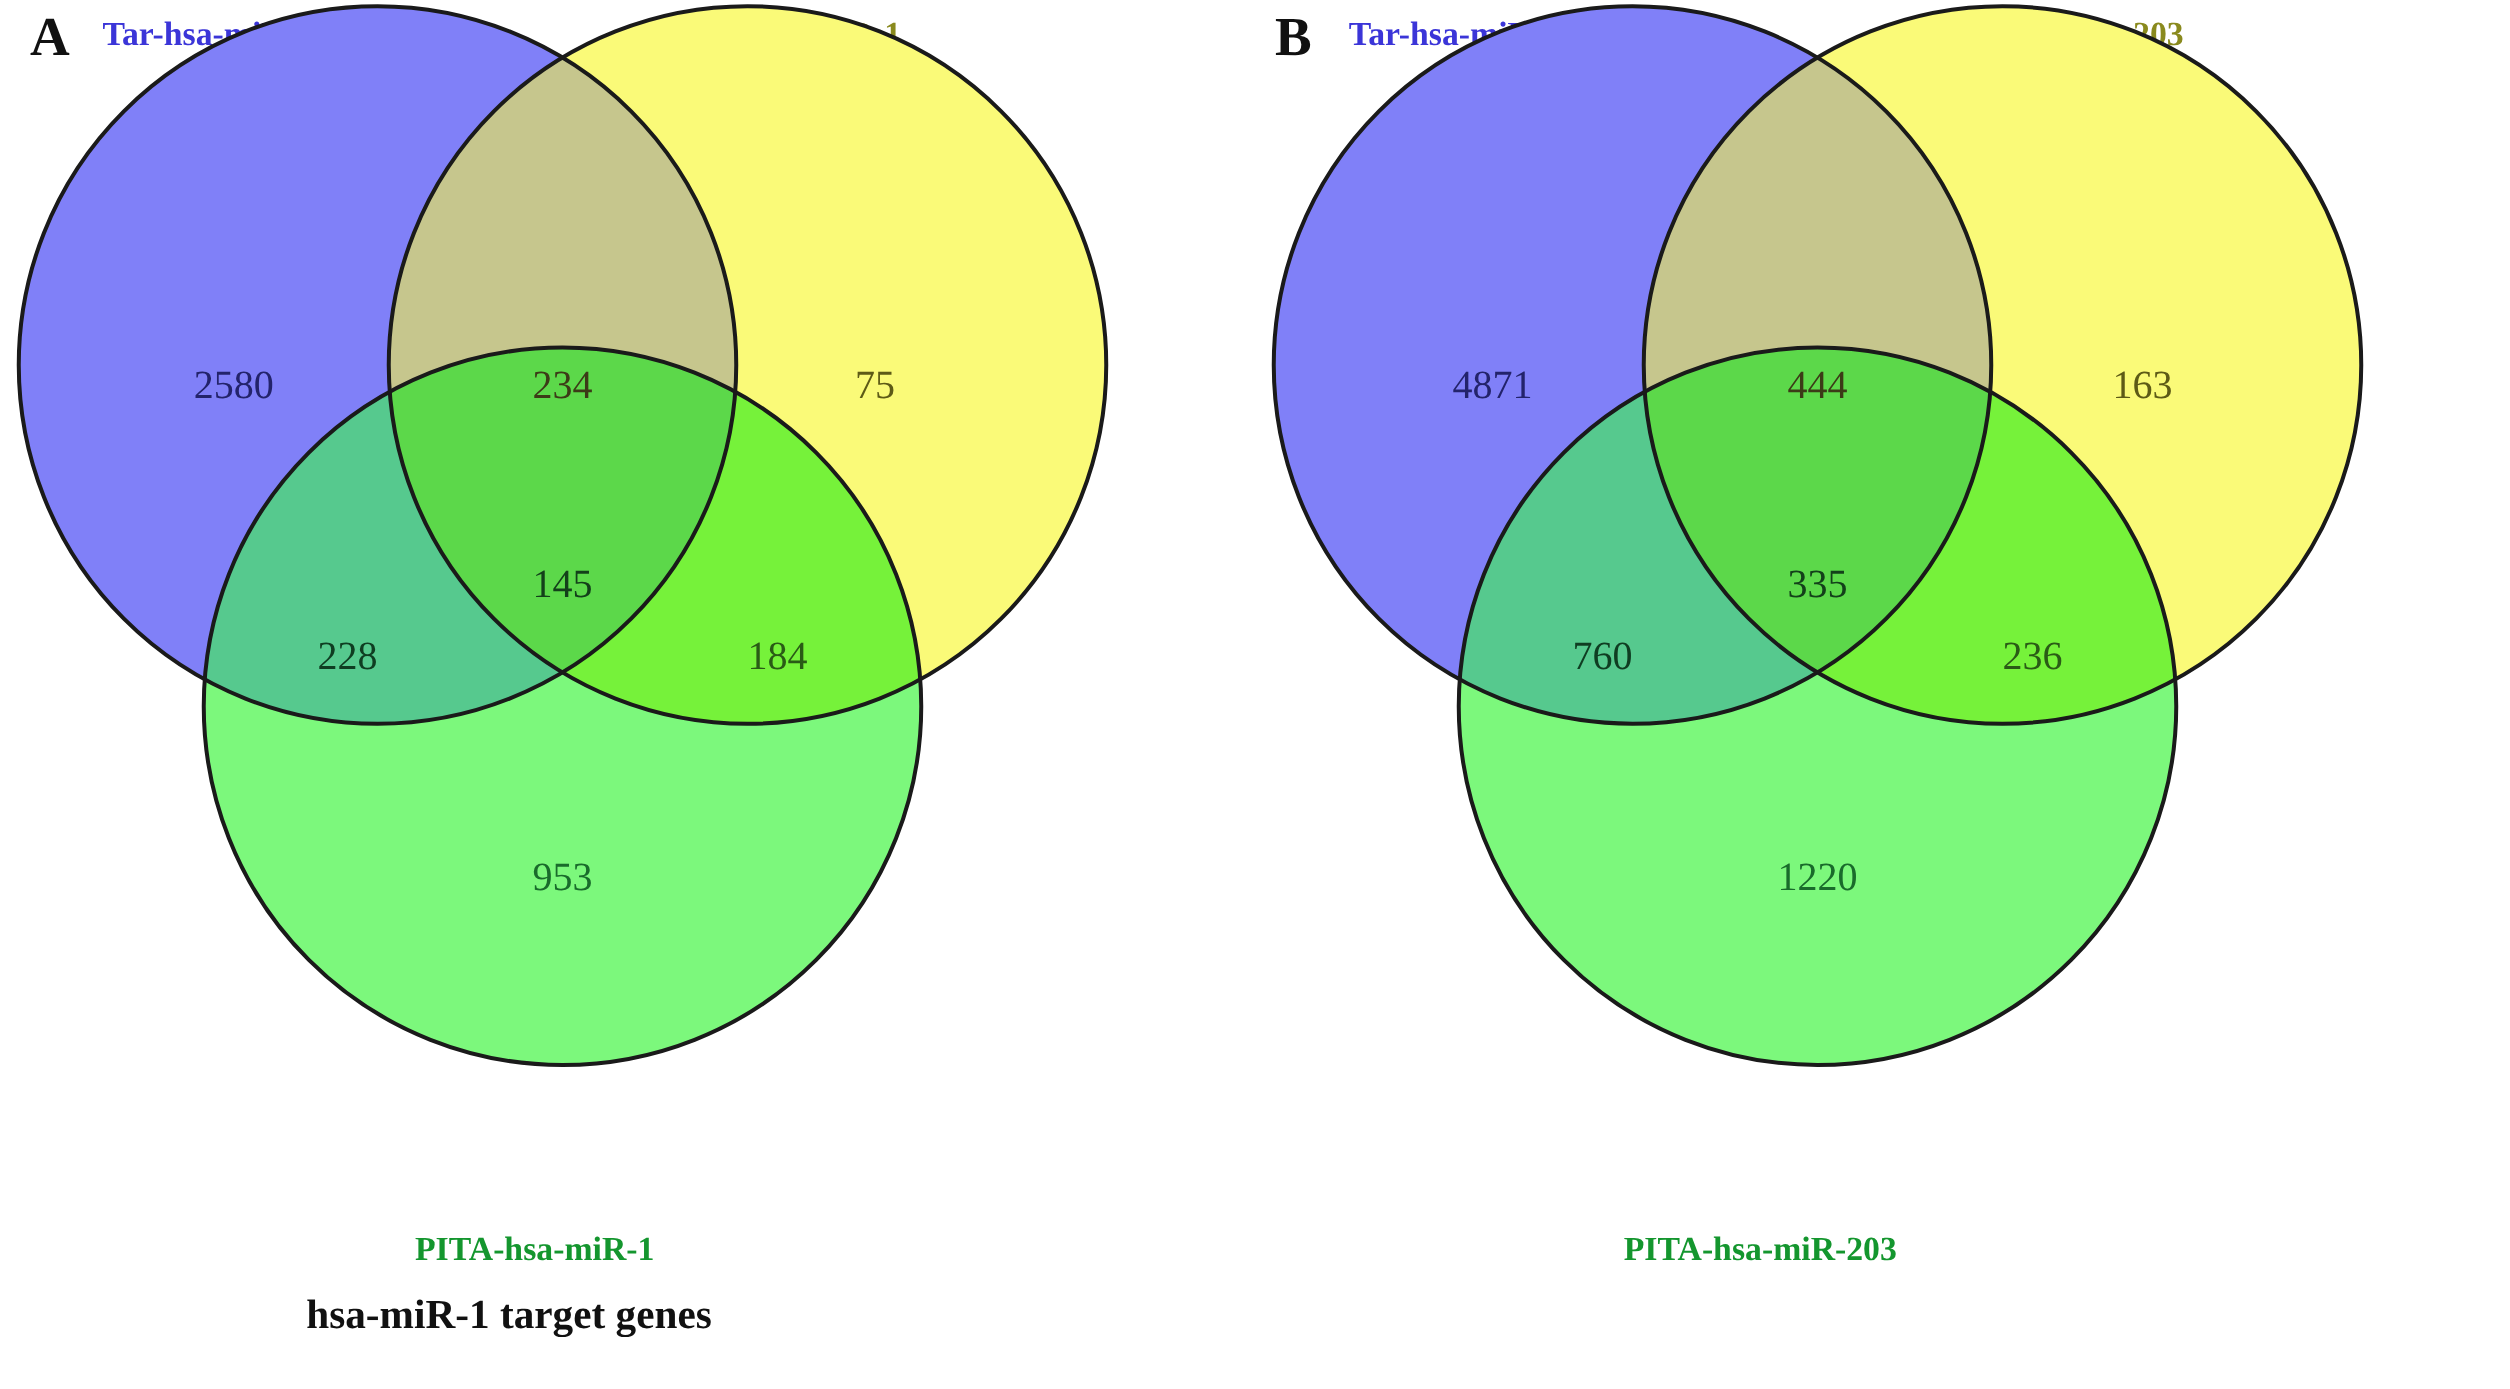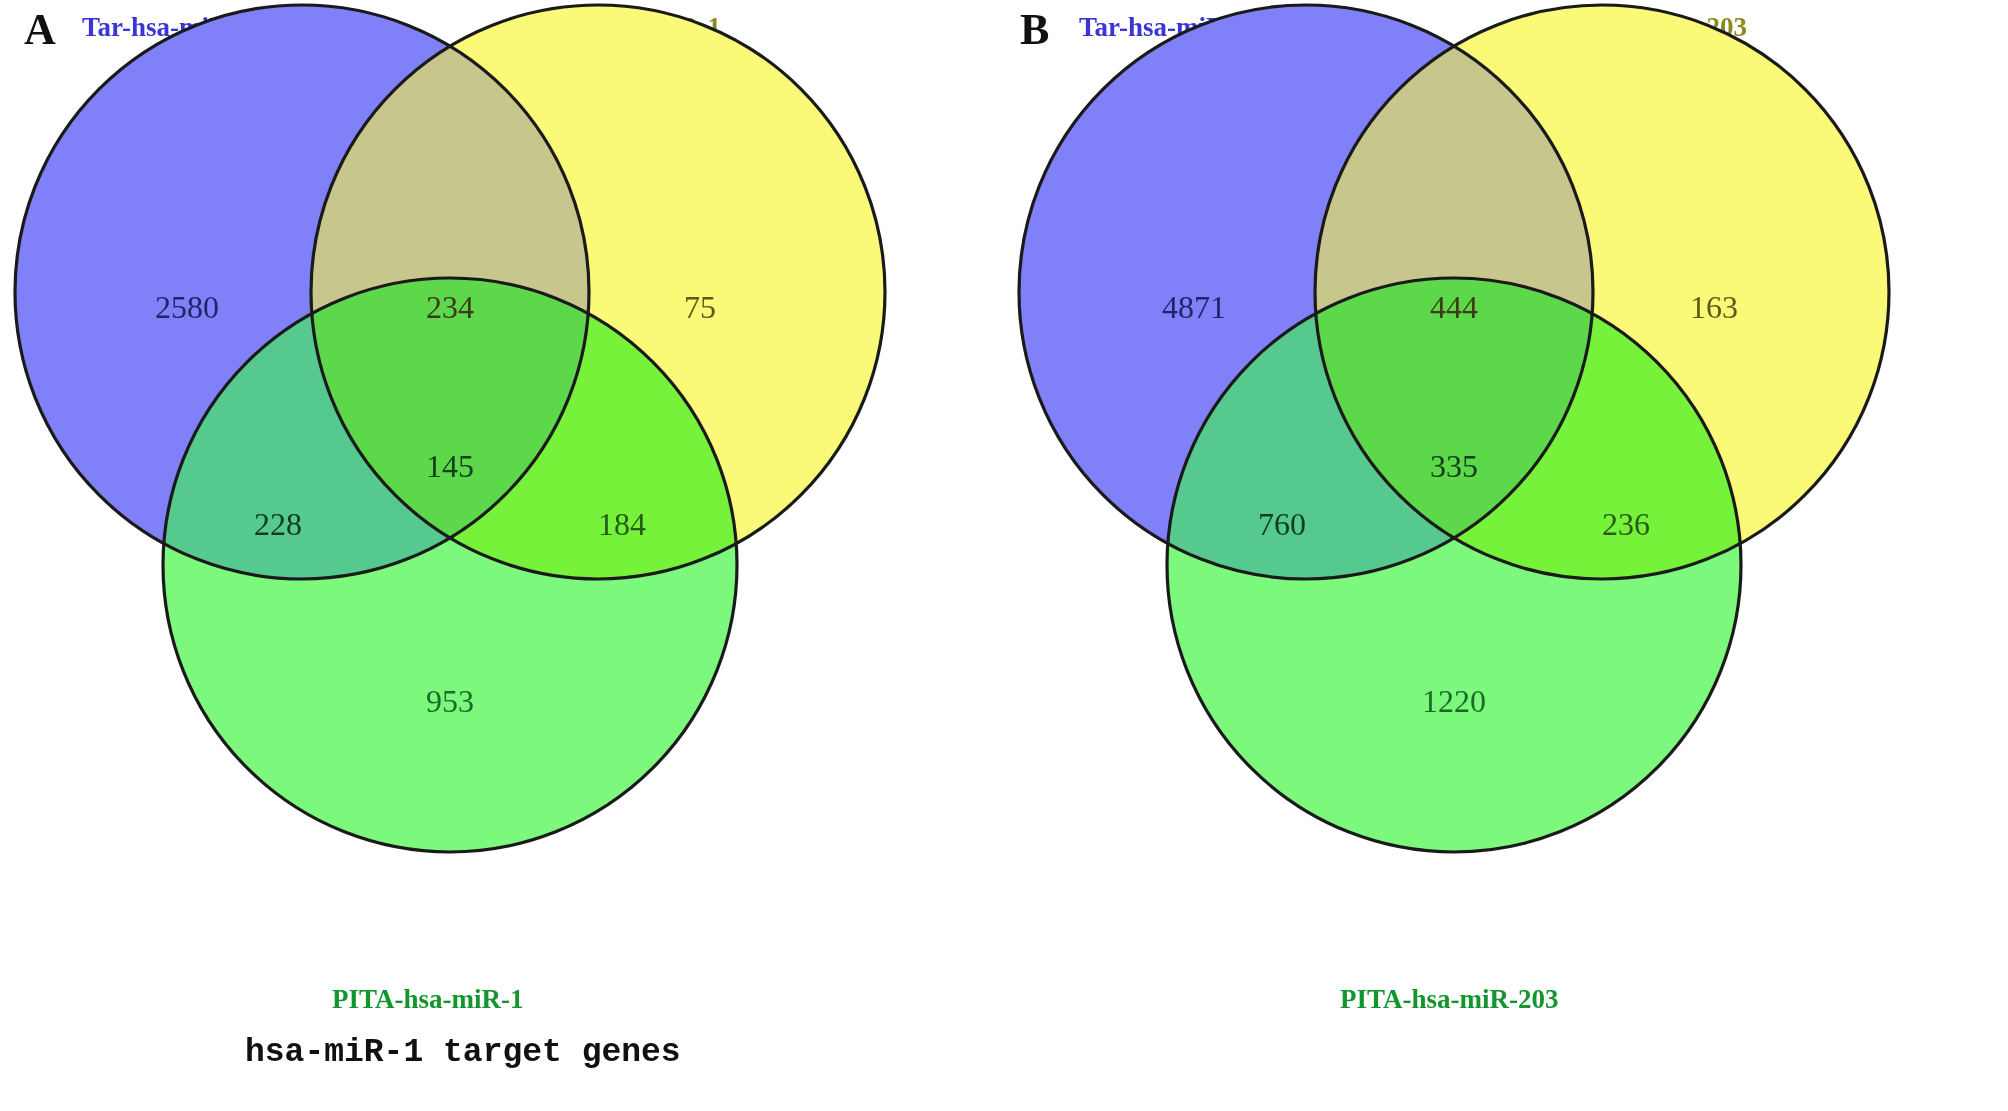--- a/index.html
+++ b/index.html
@@ -28,21 +28,21 @@
     font-size:27px;
     line-height:1;
     white-space:nowrap;
   }
   .label-blue{color:#3B35D8;}
   .label-olive{color:#8A8A1E;}
   .label-green{color:#14962E;}
 
   .caption{
     position:absolute;
-    font-family:Liberation Mono, monospace;
+    font-family:Liberation Serif, serif;
     font-weight:bold;
     font-size:33px;
     color:#111111;
     white-space:nowrap;
     line-height:1;
   }
 
   svg.venn{position:absolute;left:0;top:0;}
   .venn-count{
     font-family:"Liberation Serif", serif;
@@ -126,21 +126,21 @@
   </div>
 
   <div class="panel">
 
     <div class="panel-letter" style="left:16px;top:8px;">B</div>
 
     <div class="set-label label-blue" style="left:75px;top:14px;">Tar-hsa-miR-203</div>
 
     <div class="set-label label-olive" style="left:500px;top:14px;">miRDB-hsa-miR-203</div>
 
-    <div class="set-label label-green" style="left:295px;top:986px;margin-left:41px;">PITA-hsa-miR-203</div>
+    <div class="set-label label-green" style="left:295px;top:986px;">PITA-hsa-miR-203</div>
 
 
     <svg class="venn" width="1004" height="1111" viewBox="0 0 1004 1111">
       <defs>
         <clipPath id="b-clipA">
             <circle cx="302" cy="292" r="287"></circle>
           </clipPath>
         <clipPath id="b-clipB">
             <circle cx="598" cy="292" r="287"></circle>
           </clipPath>

